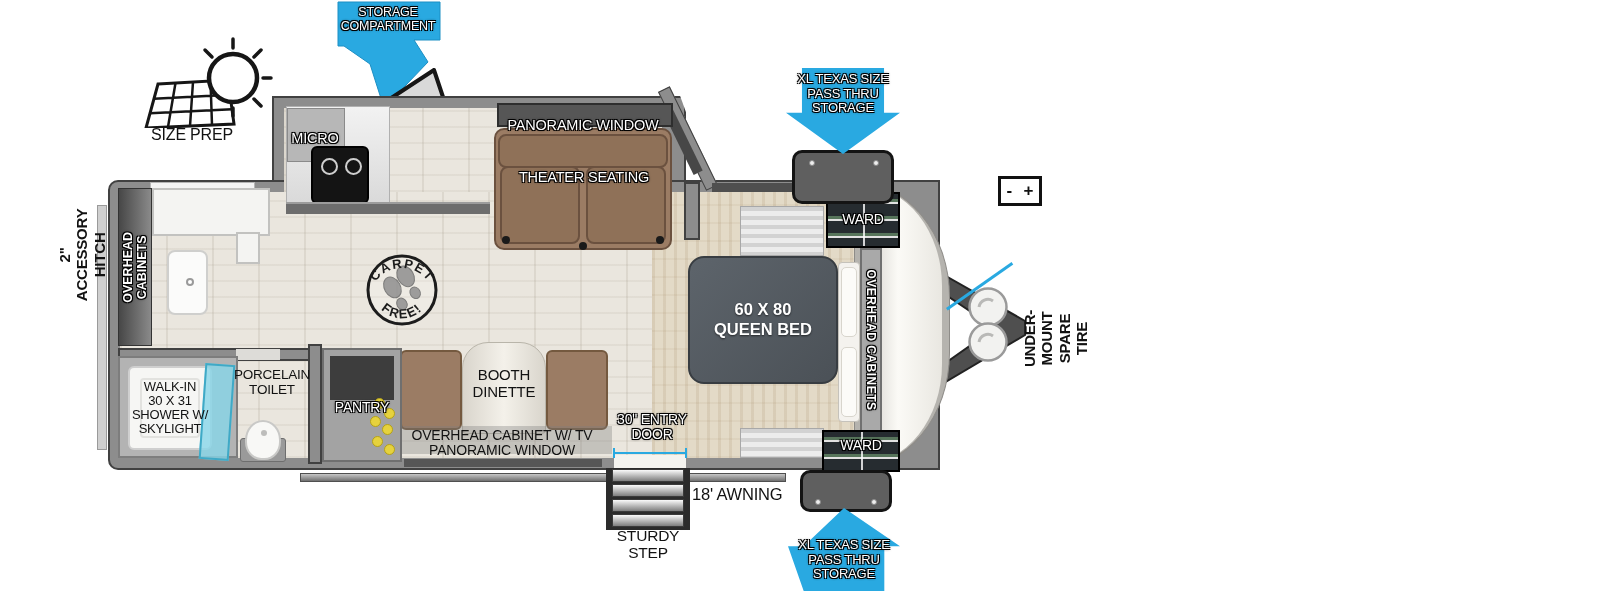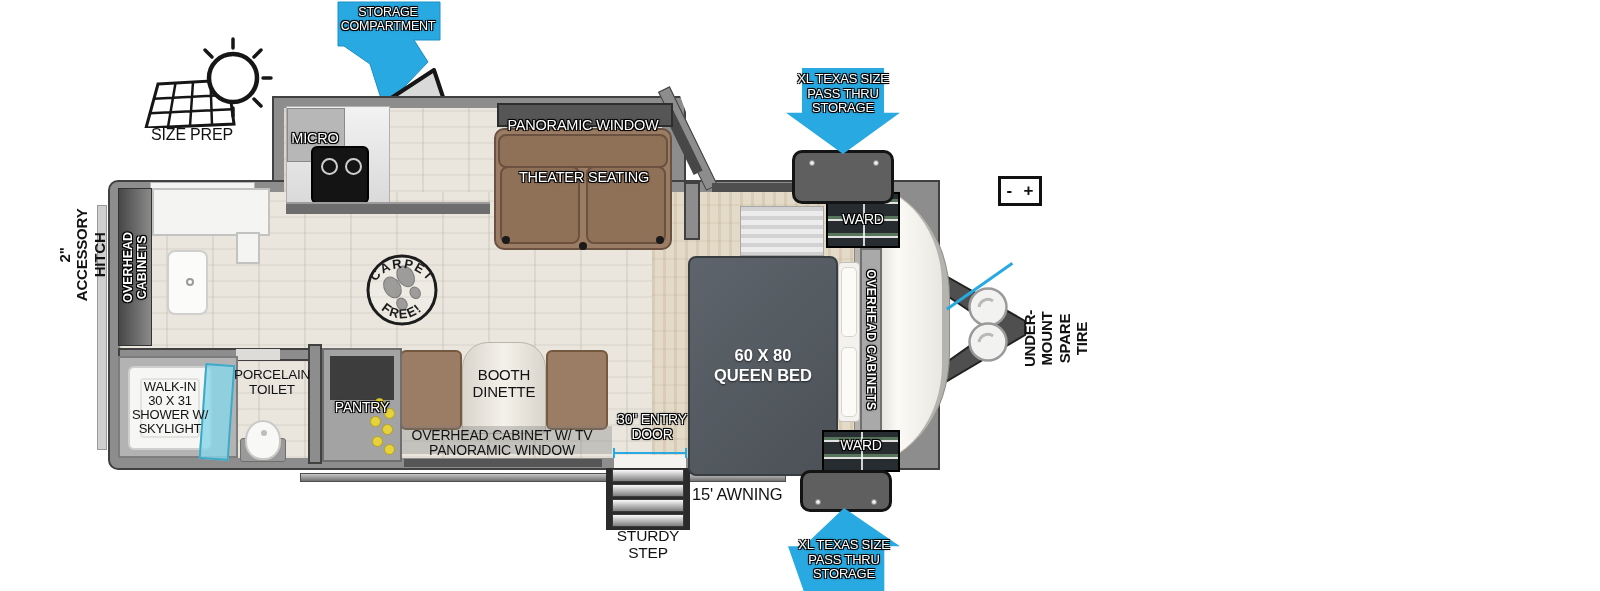--- a/index.html
+++ b/index.html
@@ -125,22 +125,22 @@
          background:#2b2b2b;padding:1px;}
   .tread{height:13px;margin-bottom:2px;background:linear-gradient(180deg,#fafafa,#7e7e7e);border:1px solid #3a3a3a;}
   #sturdy-label{left:598px;top:528px;width:100px;font-size:15.5px;text-align:center;}
 
   
   #stub-top{left:684px;top:182px;width:16px;height:58px;}
   #bed-shelf-top{left:740px;top:206px;width:84px;height:50px;border:1px solid #a8a8a8;
       background:repeating-linear-gradient(180deg,#d2d2d2 0 4px,#ececec 4px 9px);}
   #bed-shelf-bottom{left:740px;top:428px;width:84px;height:30px;border:1px solid #a8a8a8;
       background:repeating-linear-gradient(180deg,#d2d2d2 0 4px,#ececec 4px 9px);}
-  #bed{left:688px;top:256px;width:150px;height:220px;background:linear-gradient(135deg,#5d646b,#4b5157);
-       border:2px solid #383d42;border-radius:8px;display:flex;align-items:center;justify-content:center;}
+  #bed{left:688px;top:256px;width:150px;height:128px;background:linear-gradient(135deg,#5d646b,#4b5157);
+       border:2px solid #383d42;border-radius:16px;display:flex;align-items:center;justify-content:center;}
   #bed-label{position:static;font-size:16.5px;color:#fff;font-weight:bold;text-align:center;
              white-space:pre-line;line-height:1.2;text-shadow:0 1px 2px rgba(0,0,0,.6);}
   #tongue-svg{left:935px;top:263px;width:100px;height:130px;}
   #cap-outer{left:854px;top:181px;width:96px;height:288px;background:#b5b3ae;
              border-radius:0 120px 120px 0 / 0 145px 145px 0;border:1px solid #8e8c88;}
   #cap-inner{left:862px;top:186px;width:80px;height:278px;
              border-radius:0 112px 112px 0 / 0 140px 140px 0;
              background:linear-gradient(90deg,#cfccc6,#fbfaf6 45%,#e9e7e1);}
   #pillows{left:838px;top:262px;width:22px;height:160px;background:#f4f2ee;border:1px solid #c5c2bb;border-radius:4px;}
   .pillow{position:absolute;left:2px;width:16px;height:70px;background:#fcfbf8;border:1px solid #d8d5cd;border-radius:5px;}
@@ -312,21 +312,21 @@
     <span class="can" style="left:48px;top:86px;"></span>
     <span class="can" style="left:60px;top:94px;"></span>
   </div>
   <div id="pantry-label" class="lbl lbl-w">PANTRY</div>
 
   <div id="door-gap" class="abs"></div>
   <div id="door-bracket" class="abs"></div>
   <div id="door-label" class="lbl lbl-w">30" ENTRY
 DOOR</div>
   <div id="awning-bar" class="abs"></div>
-  <div id="awning-label" class="lbl">15' AWNING</div>
+  <div id="awning-label" class="lbl">18' AWNING</div>
   <div id="steps" class="abs">
     <div class="tread"></div>
     <div class="tread"></div>
     <div class="tread"></div>
     <div class="tread"></div>
   </div>
   <div id="sturdy-label" class="lbl">STURDY
 STEP</div>
 
   <div id="stub-top" class="wall"></div>

